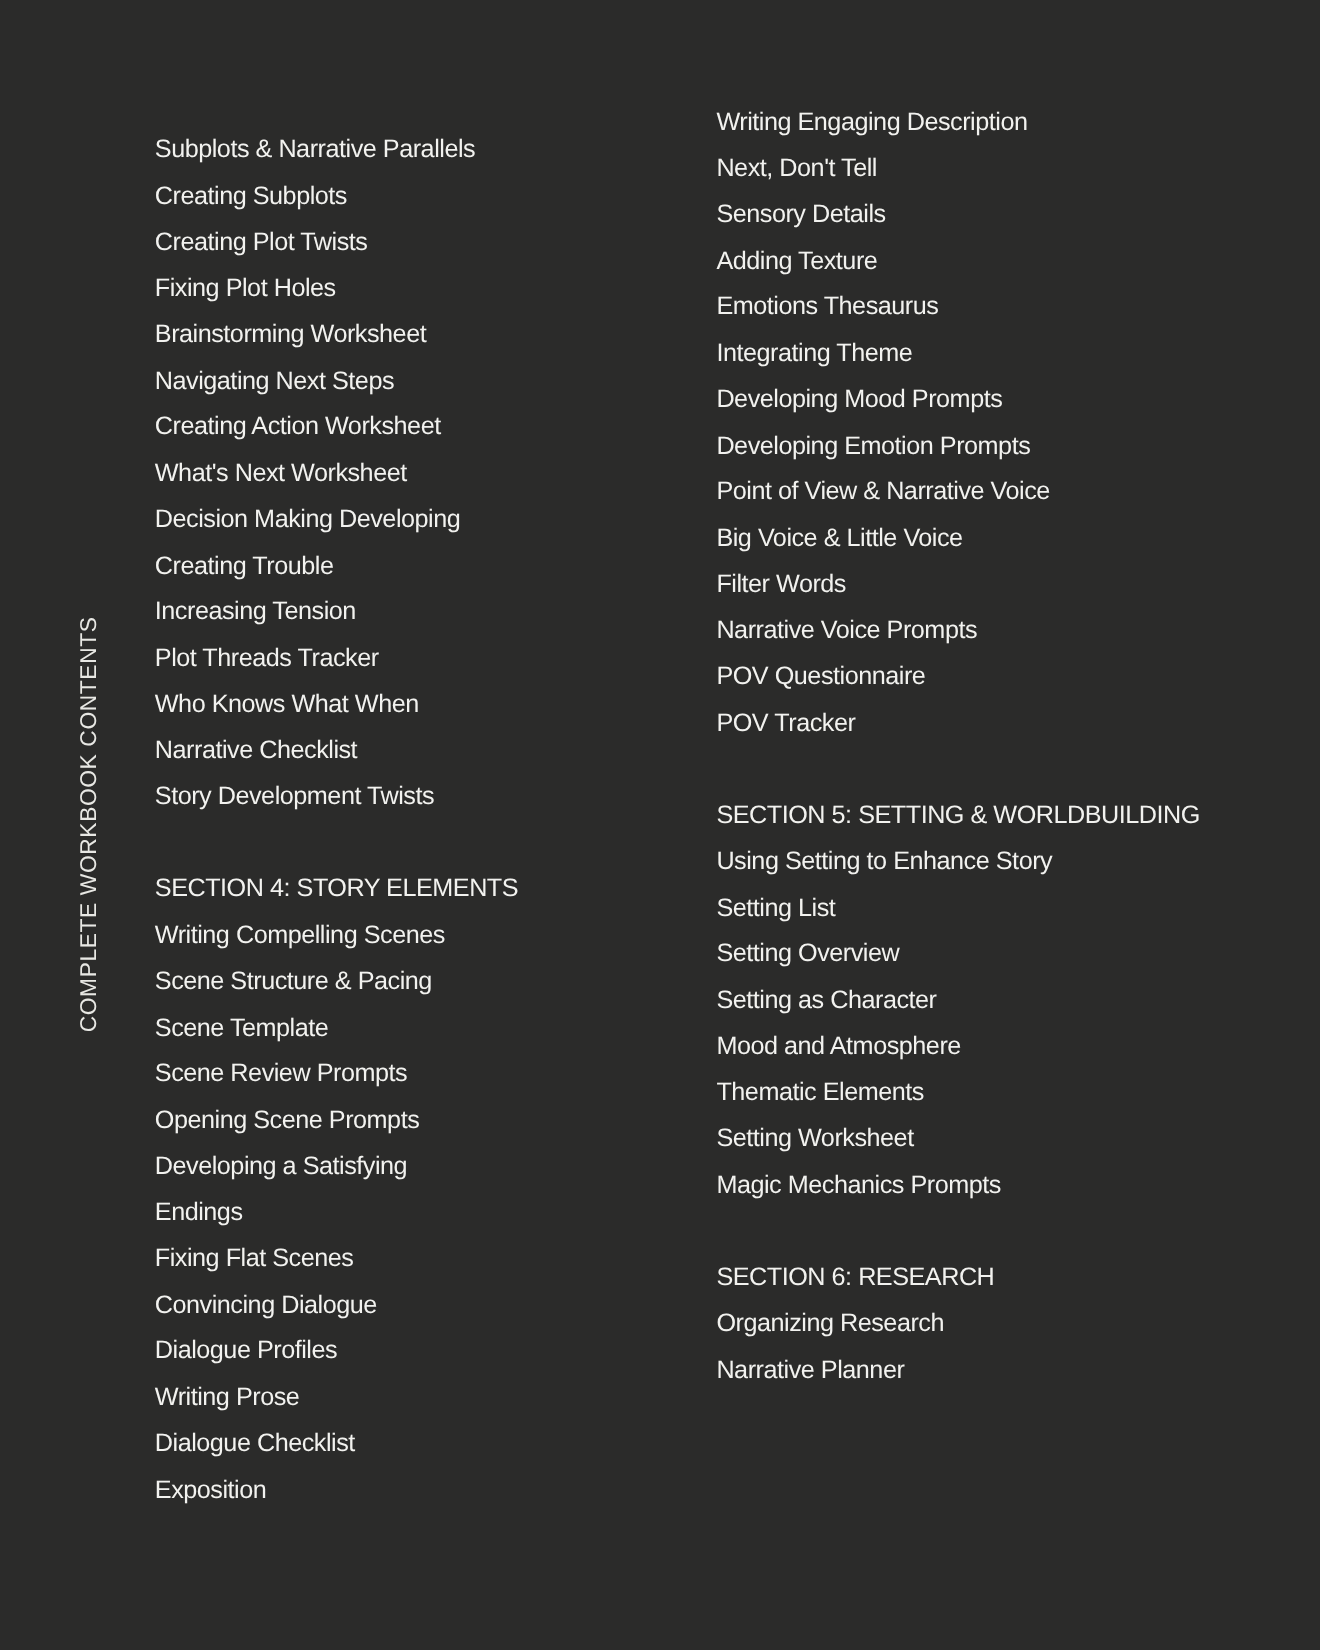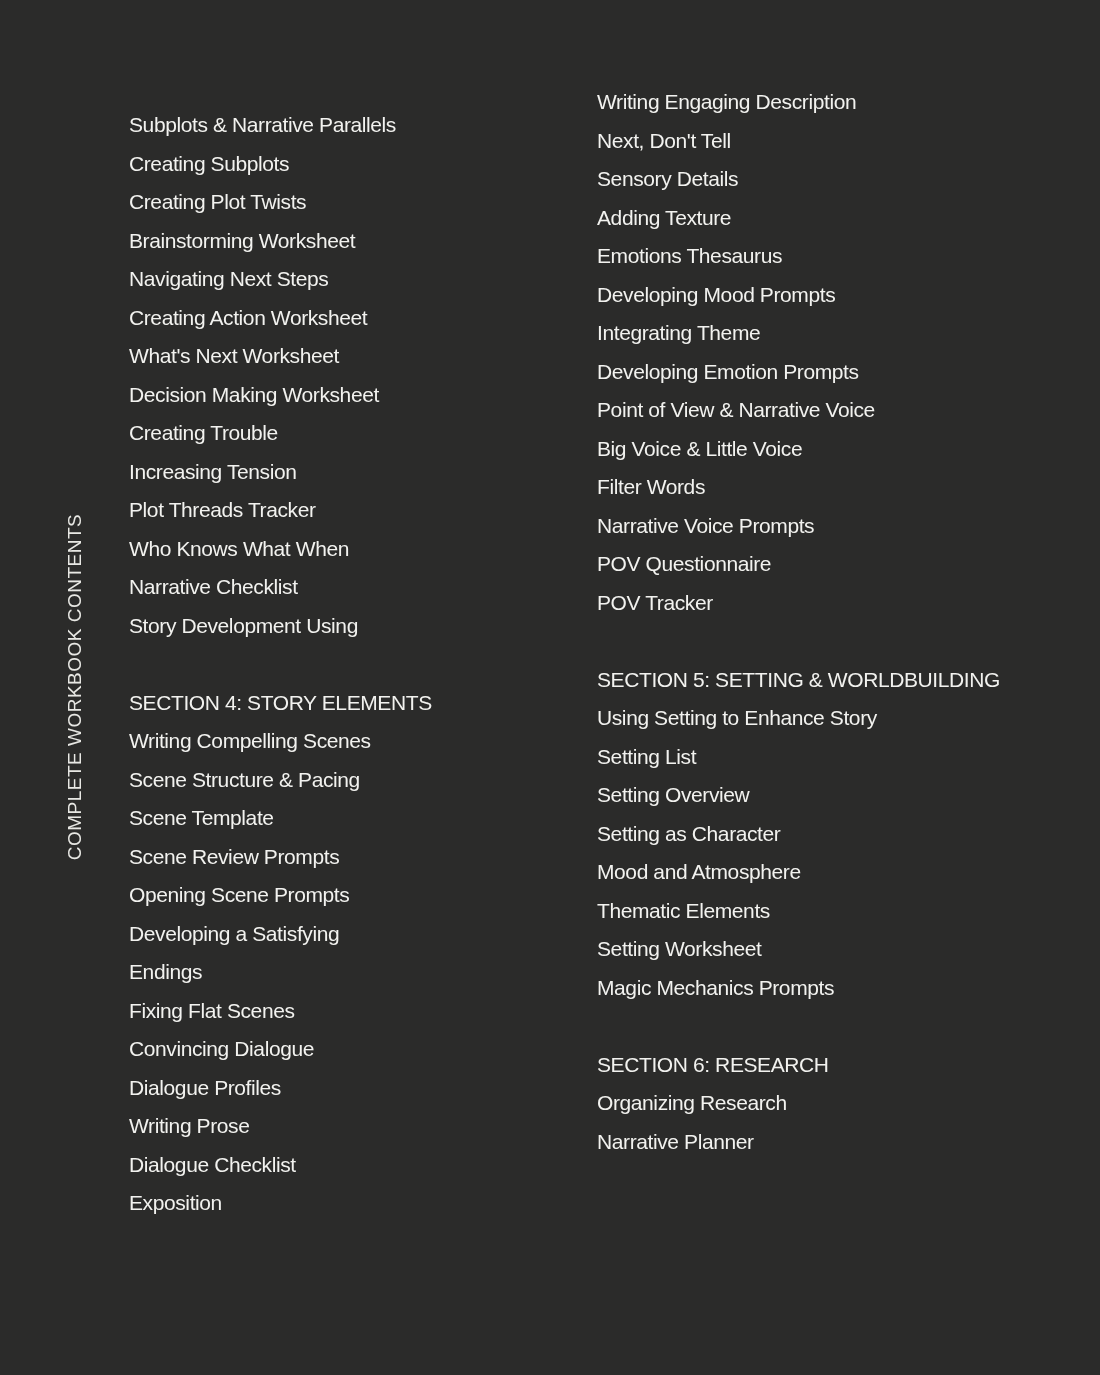--- a/index.html
+++ b/index.html
@@ -38,31 +38,32 @@
   </style>
 </head>
 <body>
 
 <div class="side-title">COMPLETE WORKBOOK CONTENTS</div>
 
 <ul class="col col-left">
     <li>Subplots &amp; Narrative Parallels</li>
     <li>Creating Subplots</li>
     <li>Creating Plot Twists</li>
+    <li>Fixing Plot Holes</li>
     <li>Brainstorming Worksheet</li>
     <li>Navigating Next Steps</li>
     <li>Creating Action Worksheet</li>
     <li>What's Next Worksheet</li>
-    <li>Decision Making Worksheet</li>
+    <li>Decision Making Developing</li>
     <li>Creating Trouble</li>
     <li>Increasing Tension</li>
     <li>Plot Threads Tracker</li>
     <li>Who Knows What When</li>
     <li>Narrative Checklist</li>
-    <li>Story Development Using</li>
+    <li>Story Development Twists</li>
     <li class="gap"></li>
     <li>SECTION 4: STORY ELEMENTS</li>
     <li>Writing Compelling Scenes</li>
     <li>Scene Structure &amp; Pacing</li>
     <li>Scene Template</li>
     <li>Scene Review Prompts</li>
     <li>Opening Scene Prompts</li>
     <li>Developing a Satisfying</li>
     <li>Endings</li>
     <li>Fixing Flat Scenes</li>
@@ -71,22 +72,22 @@
     <li>Writing Prose</li>
     <li>Dialogue Checklist</li>
     <li>Exposition</li>
   </ul>
 <ul class="col col-right">
     <li>Writing Engaging Description</li>
     <li>Next, Don't Tell</li>
     <li>Sensory Details</li>
     <li>Adding Texture</li>
     <li>Emotions Thesaurus</li>
+    <li>Integrating Theme</li>
     <li>Developing Mood Prompts</li>
-    <li>Integrating Theme</li>
     <li>Developing Emotion Prompts</li>
     <li>Point of View &amp; Narrative Voice</li>
     <li>Big Voice &amp; Little Voice</li>
     <li>Filter Words</li>
     <li>Narrative Voice Prompts</li>
     <li>POV Questionnaire</li>
     <li>POV Tracker</li>
     <li class="gap"></li>
     <li>SECTION 5: SETTING &amp; WORLDBUILDING</li>
     <li>Using Setting to Enhance Story</li>

